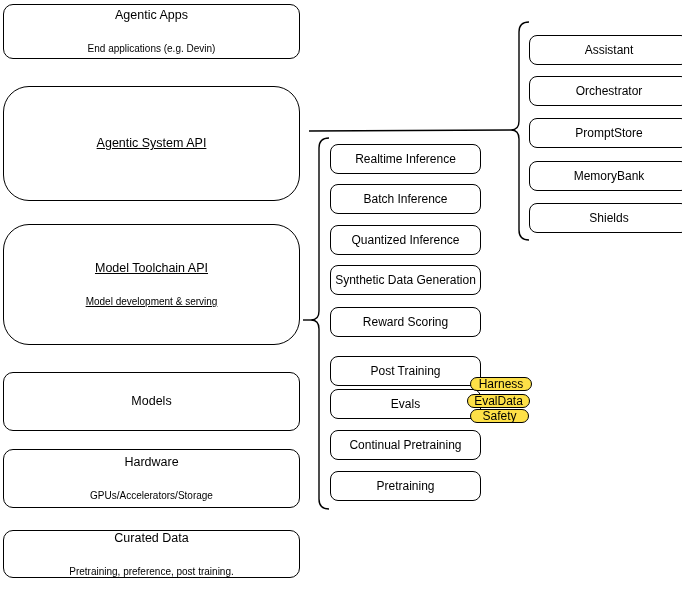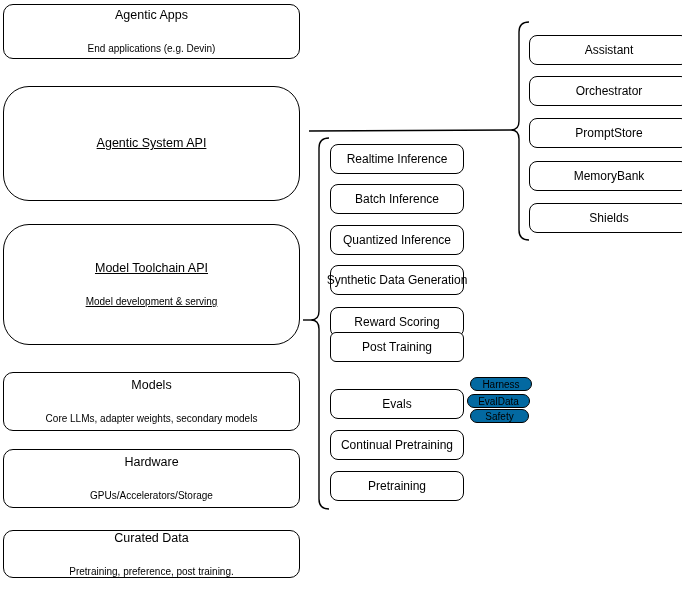--- a/index.html
+++ b/index.html
@@ -16,27 +16,27 @@
   }
   .lbox.big { border-radius:26px;text-decoration:underline; }
   .lbox .title { font-size:12.5px; line-height:15px; }
   .lbox .subtitle { font-size:10px; line-height:12px; }
   .mbox, .rbox {
     position:absolute; height:30px; box-sizing:border-box;
     border:1.5px solid #000; border-radius:8px; background:#fff;
     display:flex; align-items:center; justify-content:center;
     font-size:12px; white-space:nowrap;
   }
-  .mbox { left:330px; width:134px; }
+  .mbox { left:330px; width:151px; }
   .rbox { left:529px; width:160px; }
   .pill {
     position:absolute; box-sizing:border-box;
-    border:1.2px solid #000; border-radius:999px; background:#0369a1;
+    border:1.2px solid #000; border-radius:999px; background:#fde047;
     display:flex; align-items:center; justify-content:center;
-    font-size:10px; white-space:nowrap;
+    font-size:12px; white-space:nowrap;
   }
 </style>
 </head>
 <body>
 
 <div class="canvas">
 
   <svg class="connector-layer" width="682" height="591" viewBox="0 0 682 591" fill="none" xmlns="http://www.w3.org/2000/svg">
     <path d="M309,131 L511,130" stroke="#000" stroke-width="1.4"></path>
     <path d="M529,22 Q519,22 519,32 L519,121 Q519,130 511,130 Q519,130 519,139 L519,230 Q519,240 529,240" stroke="#000" stroke-width="1.4" fill="none"></path>
@@ -53,39 +53,38 @@
     <div class="title">Agentic System API</div>
   </div>
 
   <div class="lbox big" style="top:224px;height:121px;">
     <div class="title">Model Toolchain API</div>
     <div class="subtitle">Model development &amp; serving</div>
   </div>
 
   <div class="lbox" style="top:372px;height:59px;">
     <div class="title">Models</div>
-    <div class="subtitle">Core LLMs, adapter weights, secondary models</div>
   </div>
 
   <div class="lbox" style="top:449px;height:59px;">
     <div class="title">Hardware</div>
     <div class="subtitle">GPUs/Accelerators/Storage</div>
   </div>
 
   <div class="lbox" style="top:530px;height:48px;">
     <div class="title">Curated Data</div>
     <div class="subtitle">Pretraining, preference, post training.</div>
   </div>
 
   <div class="mbox" style="top:144px;">Realtime Inference</div>
   <div class="mbox" style="top:184px;">Batch Inference</div>
   <div class="mbox" style="top:225px;">Quantized Inference</div>
   <div class="mbox" style="top:307px;">Reward Scoring</div>
   <div class="mbox" style="top:265px;">Synthetic Data Generation</div>
-  <div class="mbox" style="top:332px;border-radius:6px;">Post Training</div>
+  <div class="mbox" style="top:356px;">Post Training</div>
   <div class="mbox" style="top:389px;">Evals</div>
   <div class="mbox" style="top:430px;">Continual Pretraining</div>
   <div class="mbox" style="top:471px;">Pretraining</div>
 
   <div class="pill" style="left:470px;top:377px;width:62px;height:14px;">Harness</div>
   <div class="pill" style="left:467px;top:394px;width:63px;height:14px;">EvalData</div>
   <div class="pill" style="left:470px;top:409px;width:59px;height:14px;">Safety</div>
 
   <div class="rbox" style="top:35px;">Assistant</div>
   <div class="rbox" style="top:76px;">Orchestrator</div>

